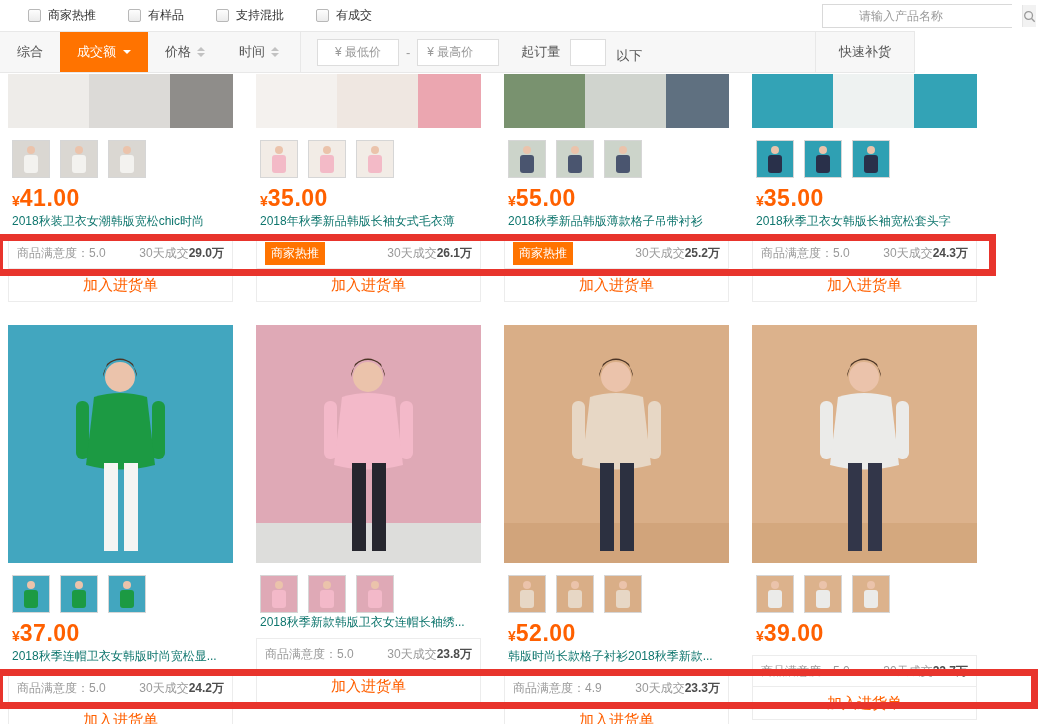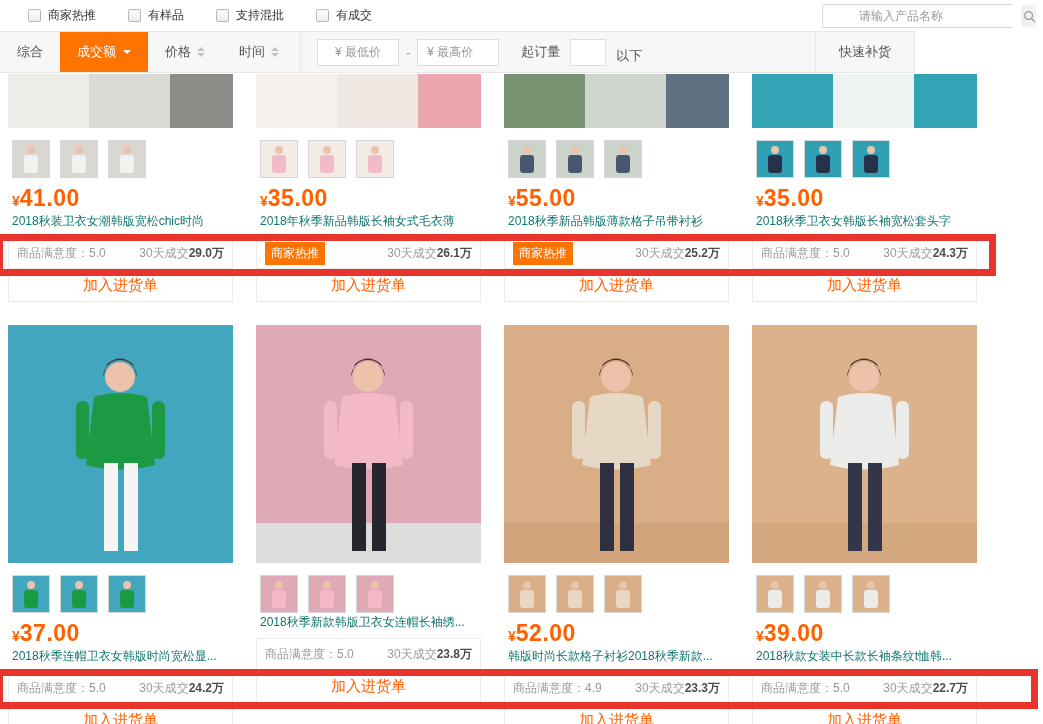--- a/index.html
+++ b/index.html
@@ -352,21 +352,20 @@
       <rect class="ph-pants" x="116" y="138" width="14" height="88"></rect>
     </svg>
     <div class="thumbs">
       <div class="thumb"></div>
       <div class="thumb"></div>
       <div class="thumb"></div>
     </div>
     <div class="price-row">
       <span class="price-cur">¥</span><span class="price-val">39.00</span>
     </div>
-    <div class="title">2018秋款女装中长款长袖条纹t恤韩...</div>
     <div class="card-bottom">
       <div class="stats">
 
         <span class="sat"><span>商品满意度：</span><span>5.0</span></span>
         <span class="deals"><span>30天成交</span><b>22.7万</b></span>
       </div>
       <div class="btn-row">
         <button class="add-btn">加入进货单</button>
       </div>
     </div>

